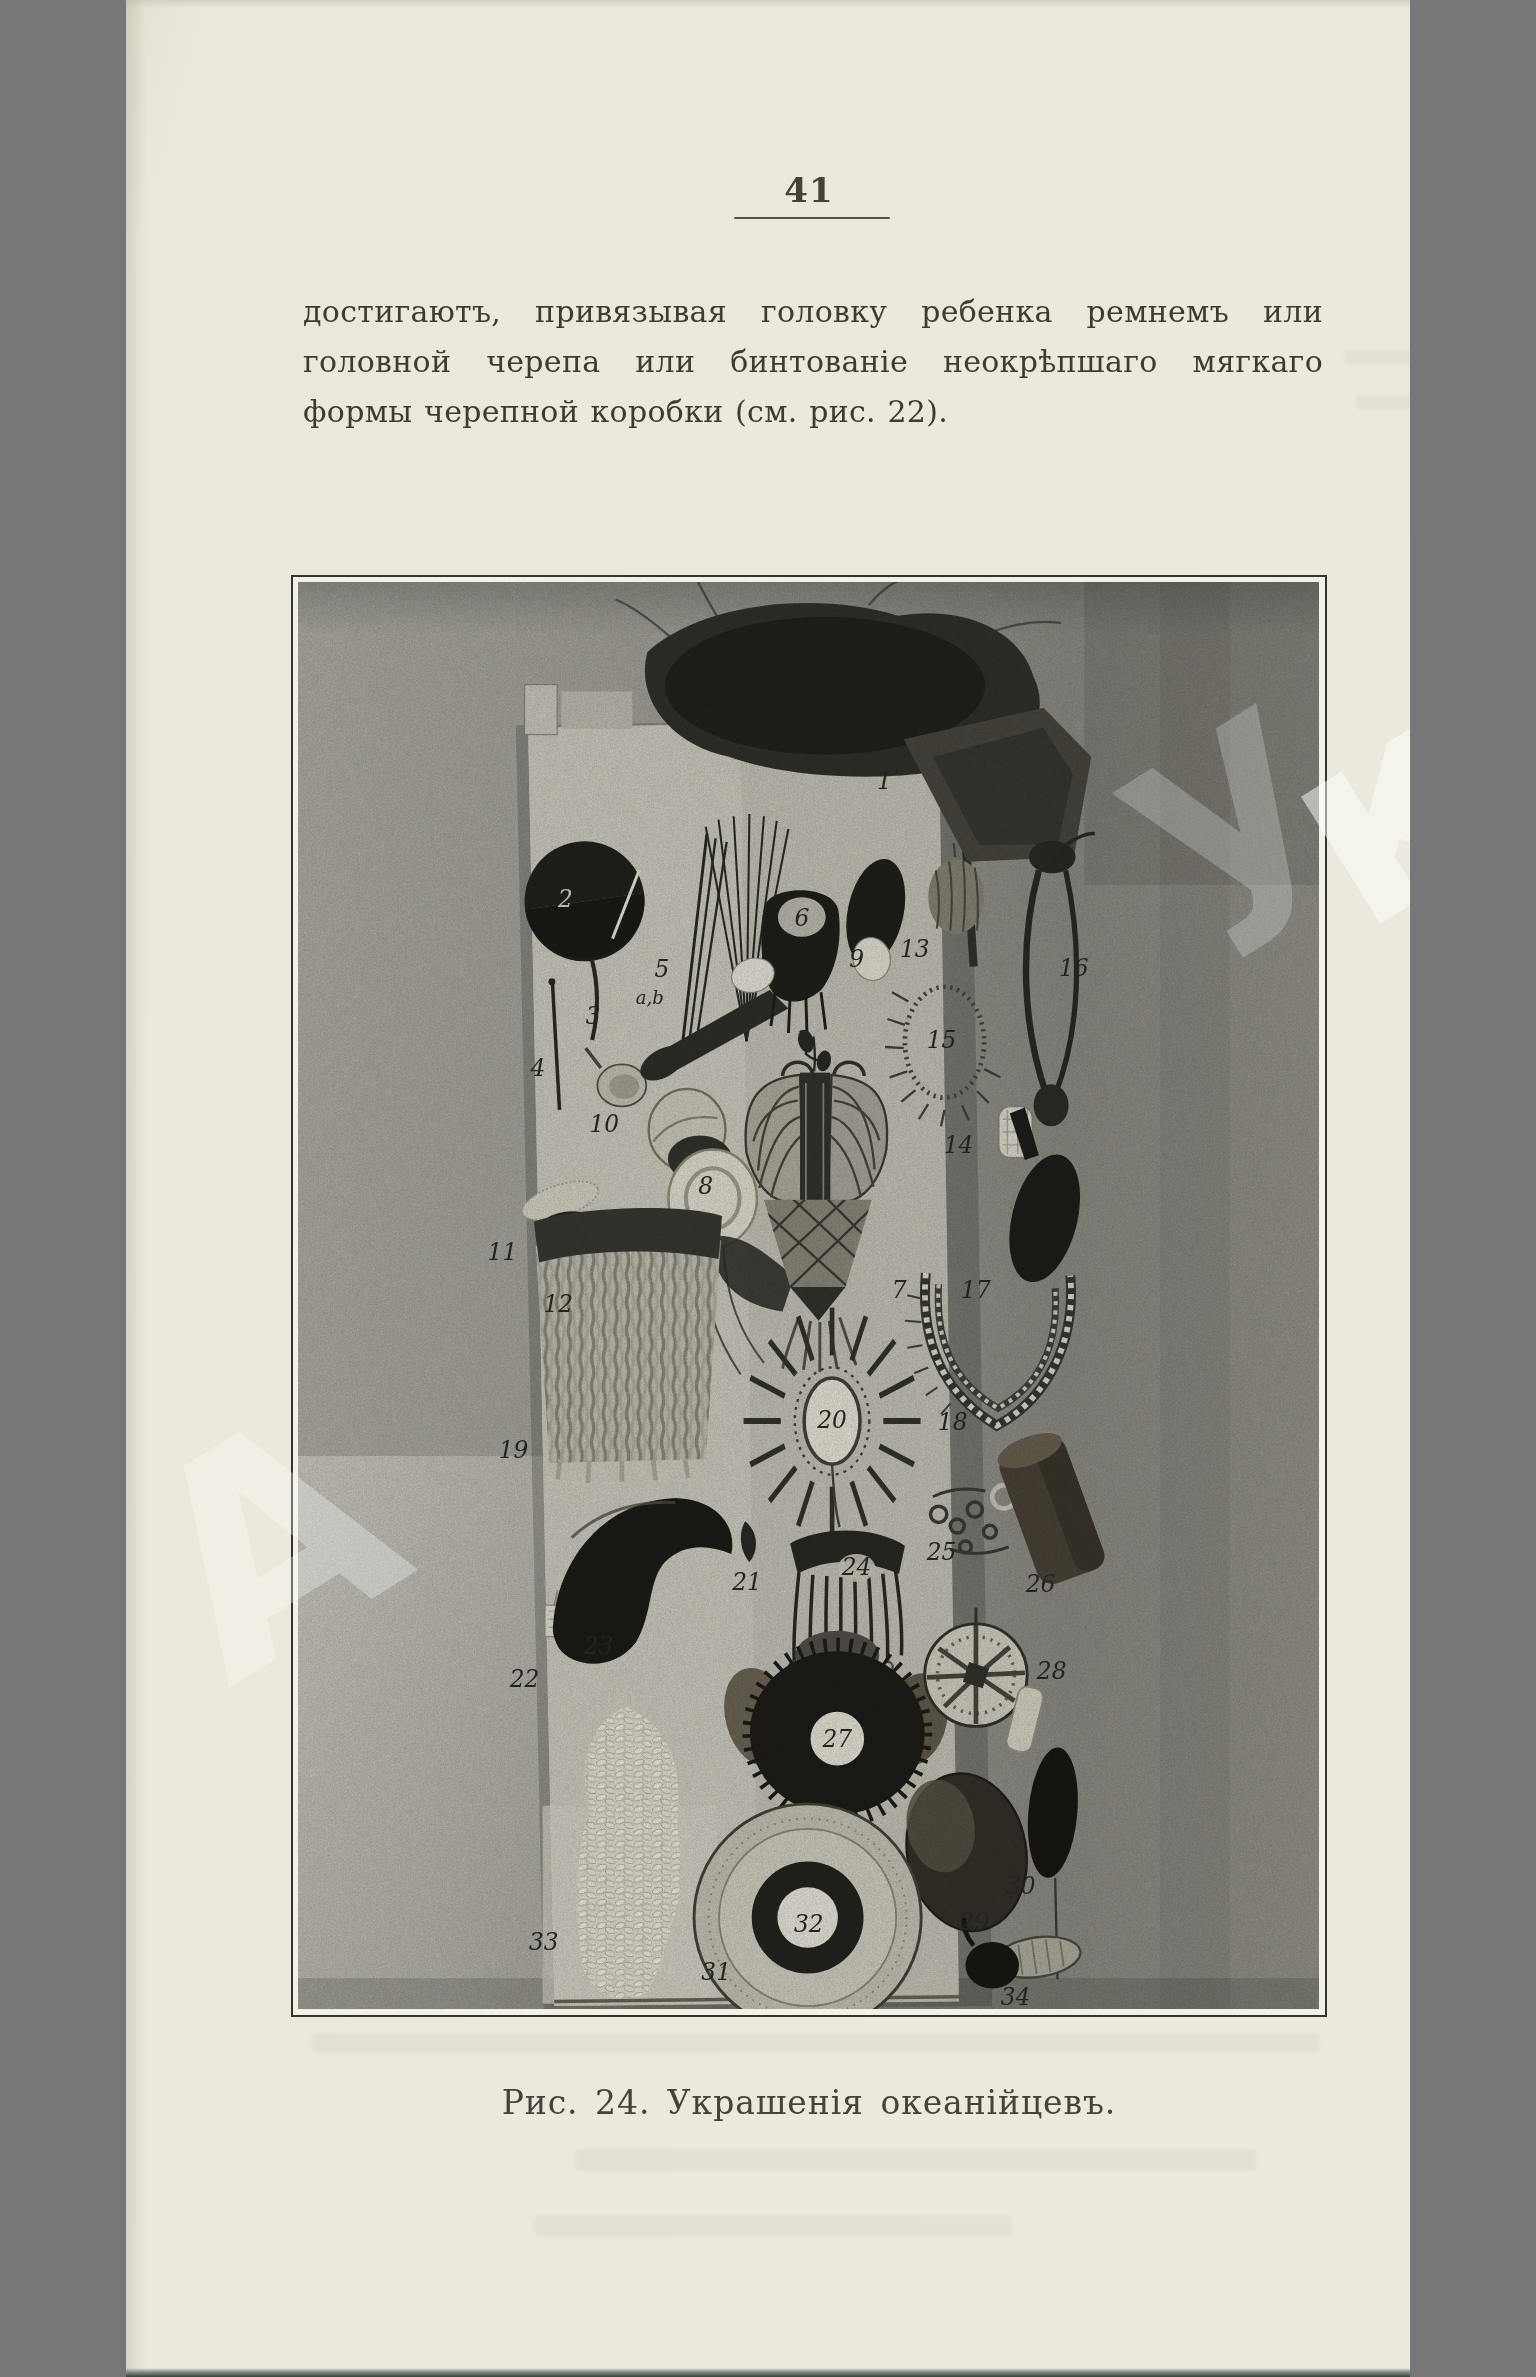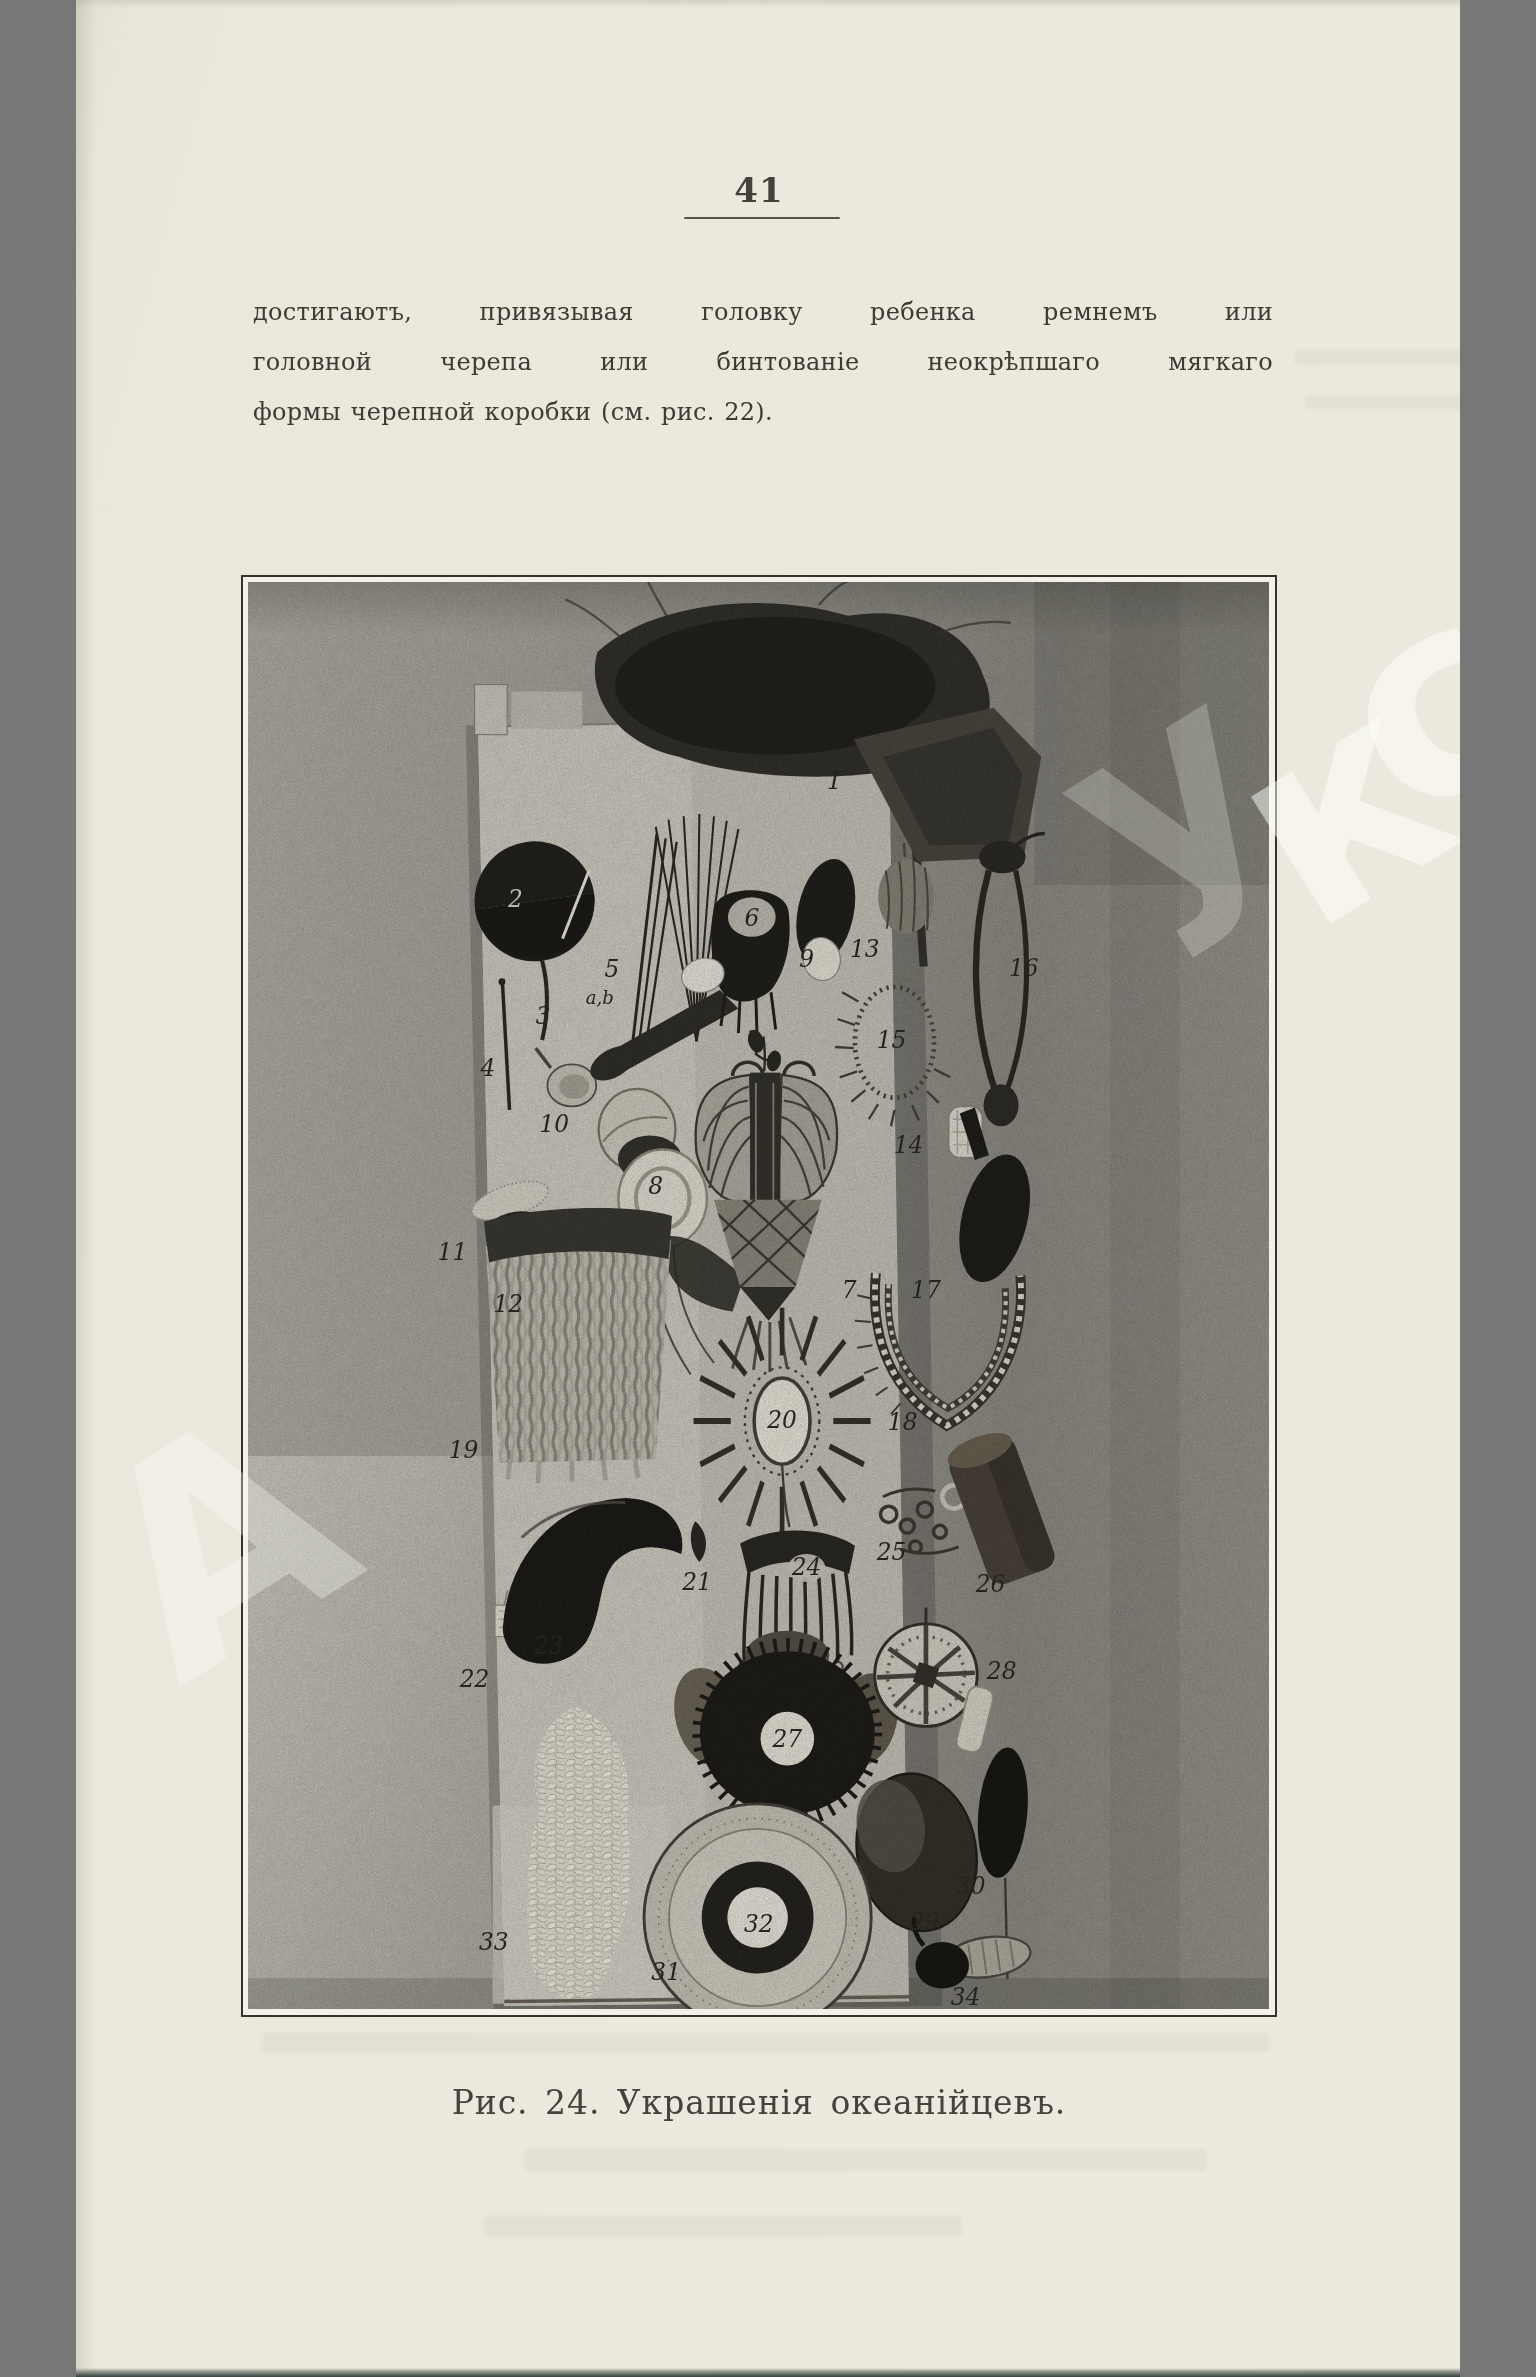--- a/index.html
+++ b/index.html
@@ -1,31 +1,31 @@
 <!DOCTYPE html>
 <html style="font-size:9.3px"><head>
 <meta charset="utf-8">
 <style>
   html,body{margin:0;padding:0;}
   body{background:#777;font-family:"DejaVu Serif",serif;}
-  .page{position:relative;width:1384px;height:2377px;margin:0 auto;
+  .page{position:relative;width:1284px;height:2377px;margin:0 auto;
         background:linear-gradient(105deg,#e2dfd2 0%,#eae7dc 4%,#ebe8dd 55%,#ece9de 100%);
         overflow:hidden;}
   .edge-top{position:absolute;left:0;top:0;width:100%;height:8.2px;
         background:linear-gradient(#d4d1c4,rgba(212,209,196,0));}
   .edge-left{position:absolute;left:0;top:0;width:20px;height:100%;
         background:linear-gradient(90deg,rgba(120,112,92,.18),rgba(120,112,92,0));}
   .edge-bottom{position:absolute;left:0;bottom:0;width:100%;height:9.3px;
         background:linear-gradient(rgba(154,161,152,0),#8d958c 40%,#4c564f 85%,#3a443e);}
   .pageno-wrap{position:absolute;left:165px;top:170px;width:1036px;text-align:center;}
   .pageno{font-size:34px;font-weight:bold;color:#45413a;letter-spacing:1.2px;}
   .pageno-rule{position:absolute;left:608px;top:217px;width:156px;height:1.7px;
         background:#57534a;border-radius:1.2px;}
   .para{position:absolute;left:177px;top:287px;width:1020px;
-        font-size:24px;line-height:50px;color:#3e3b33;
+        font-size:30px;line-height:50px;color:#3e3b33;
         letter-spacing:0.3px;word-spacing:1.7px;}
   .para .line{text-align:justify;text-align-last:justify;white-space:nowrap_off;}
   .para .line.last{text-align-last:left;}
   .photo-frame{position:absolute;left:165px;top:575px;width:1036px;height:1442px;
         box-sizing:border-box;border:2.9px solid #35332d;background:#f3f0e6;padding:4.7px;}
   .photo-frame svg{display:block;width:1021px;height:1427px;}
   .caption{position:absolute;left:165px;top:2083px;width:1036px;text-align:center;
         font-size:33px;color:#45423b;letter-spacing:0.9px;word-spacing:5.2px;}
   .watermark{position:absolute;font-family:"DejaVu Sans",sans-serif;font-weight:bold;
         line-height:1;pointer-events:none;}

